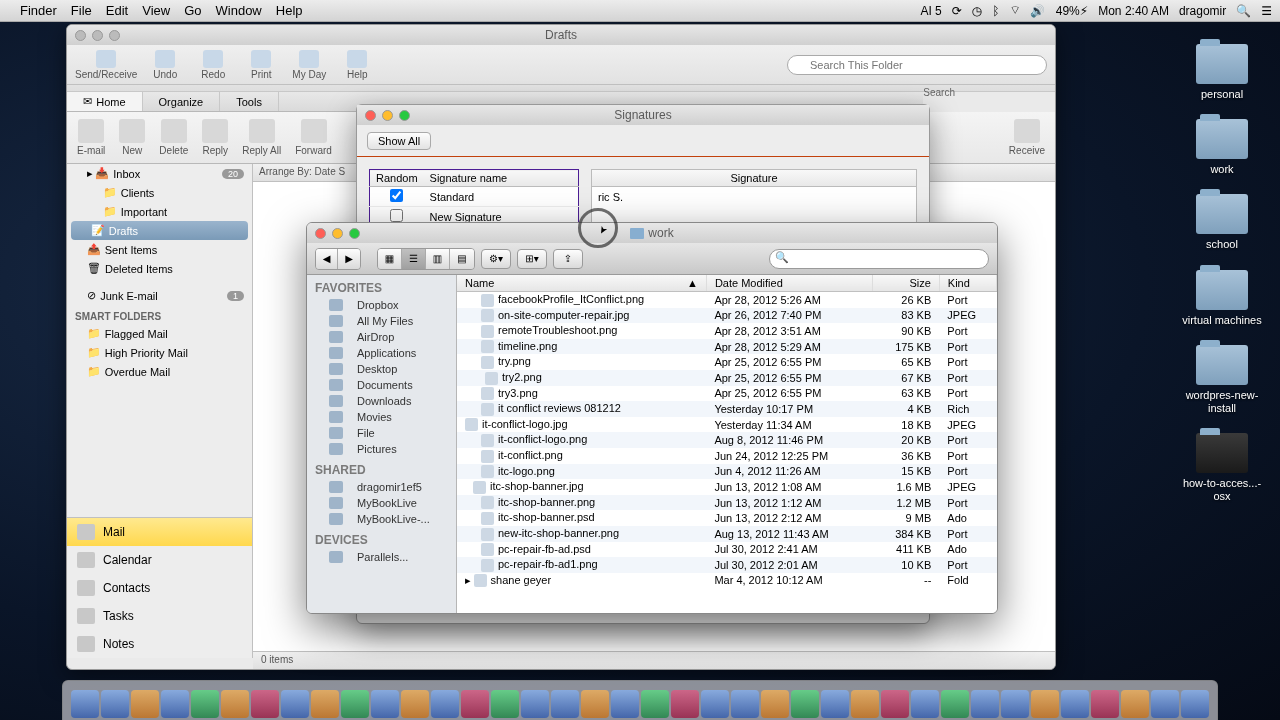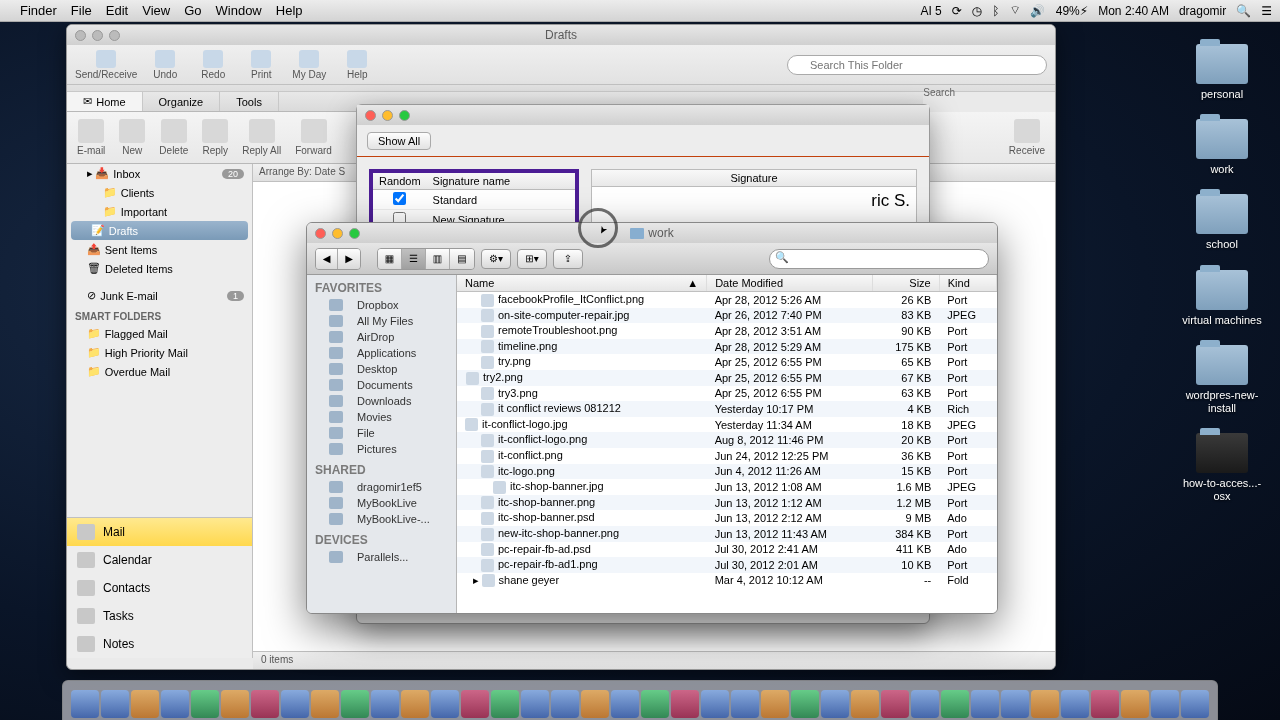--- a/index.html
+++ b/index.html
@@ -60,27 +60,27 @@
 
 
 .sig-window { position: absolute; left: 356px; top: 104px; width: 574px; height: 520px; background: #ededed; border: 1px solid #999; border-radius: 6px; box-shadow: 0 10px 30px rgba(0,0,0,0.4); z-index: 200; }
 .sig-window .title-bar .tlight.r { background: #ff5f57; }
 .sig-window .title-bar .tlight.y { background: #ffbd2e; }
 .sig-window .title-bar .tlight.g { background: #28c940; }
 .sig-toolbar { padding: 6px 10px; border-bottom: 1px solid #c2410c; }
 .sig-toolbar button { font-size: 11px; padding: 2px 10px; border-radius: 4px; border: 1px solid #aaa; background: linear-gradient(#fdfdfd, #e3e3e3); }
 .sig-content { padding: 12px; display: flex; gap: 12px; }
 .sig-list { width: 210px; }
-.sig-list table { width: 100%; border: 4px solid #4c1d95; background: #fff; font-size: 11px; border-collapse: collapse; }
+.sig-list table { width: 100%; border: 1px solid #4c1d95; background: #fff; font-size: 11px; border-collapse: collapse; }
 .sig-list th { background: linear-gradient(#f8f8f8, #e8e8e8); border-bottom: 1px solid #bbb; padding: 2px 6px; font-weight: normal; text-align: left; }
 .sig-list td { padding: 2px 6px; border-bottom: 1px solid #eee; }
 .sig-list td:first-child { text-align: center; width: 50px; }
 .sig-preview { flex: 1; }
 .sig-preview .prev-header { text-align: center; font-size: 11px; padding: 2px; background: linear-gradient(#f8f8f8, #e8e8e8); border: 1px solid #bbb; }
-.sig-preview .prev-body { height: 40px; background: #fff; border: 1px solid #bbb; border-top: none; padding: 4px 6px; font-size: 17px; text-align: right; }
+.sig-preview .prev-body { height: 40px; background: #fff; border: 1px solid #bbb; border-top: none; padding: 4px 6px; font-size: 11px; }
 
 
 .finder-window { position: absolute; left: 306px; top: 222px; width: 692px; height: 392px; background: #ededed; border: 1px solid #888; border-radius: 6px; box-shadow: 0 14px 40px rgba(0,0,0,0.5); z-index: 300; overflow: hidden; }
 .finder-window .title-bar .tlight.r { background: #ff5f57; }
 .finder-window .title-bar .tlight.y { background: #ffbd2e; }
 .finder-window .title-bar .tlight.g { background: #28c940; }
 .finder-window .title-bar .folder-title { display: flex; align-items: center; gap: 4px; justify-content: center; }
 .finder-window .title-bar .mini-folder { width: 14px; height: 11px; background: #87aed0; border-radius: 1px; display: inline-block; }
 .finder-toolbar { height: 32px; background: linear-gradient(#e6e6e6, #c8c8c8); border-bottom: 1px solid #9a9a9a; display: flex; align-items: center; padding: 0 8px; gap: 6px; }
 .finder-toolbar .nav-btns { display: flex; border: 1px solid #9a9a9a; border-radius: 4px; overflow: hidden; }
@@ -306,20 +306,21 @@
   <div class="status-bar">0 items</div>
 </div>
 
 <div class="sig-window">
   <div class="title-bar">
     <div class="traffic">
       <div class="tlight r"></div>
       <div class="tlight y"></div>
       <div class="tlight g"></div>
     </div>
+    <div class="title-text">Signatures</div>
   </div>
   <div class="sig-toolbar">
     <button>Show All</button>
   </div>
   <div class="sig-content">
     <div class="sig-list">
       <table>
         <thead>
             <tr>
           <th>Random</th>
@@ -478,21 +479,21 @@
               <td class="size-col">175 KB</td>
               <td>Port</td>
             </tr>
             <tr>
               <td style="padding-left:24px"><span class="file-icon"></span>try.png</td>
               <td>Apr 25, 2012 6:55 PM</td>
               <td class="size-col">65 KB</td>
               <td>Port</td>
             </tr>
             <tr>
-              <td style="padding-left:9px"><span class="file-icon"></span>try2.png</td>
+              <td style="padding-left:28px"><span class="file-icon"></span>try2.png</td>
               <td>Apr 25, 2012 6:55 PM</td>
               <td class="size-col">67 KB</td>
               <td>Port</td>
             </tr>
             <tr>
               <td style="padding-left:24px"><span class="file-icon"></span>try3.png</td>
               <td>Apr 25, 2012 6:55 PM</td>
               <td class="size-col">63 KB</td>
               <td>Port</td>
             </tr>
@@ -520,57 +521,57 @@
               <td class="size-col">36 KB</td>
               <td>Port</td>
             </tr>
             <tr>
               <td style="padding-left:24px"><span class="file-icon"></span>itc-logo.png</td>
               <td>Jun 4, 2012 11:26 AM</td>
               <td class="size-col">15 KB</td>
               <td>Port</td>
             </tr>
             <tr>
-              <td style="padding-left:36px"><span class="file-icon"></span>itc-shop-banner.jpg</td>
+              <td style="padding-left:16px"><span class="file-icon"></span>itc-shop-banner.jpg</td>
               <td>Jun 13, 2012 1:08 AM</td>
               <td class="size-col">1.6 MB</td>
               <td>JPEG</td>
             </tr>
             <tr>
               <td style="padding-left:24px"><span class="file-icon"></span>itc-shop-banner.png</td>
               <td>Jun 13, 2012 1:12 AM</td>
               <td class="size-col">1.2 MB</td>
               <td>Port</td>
             </tr>
             <tr>
               <td style="padding-left:24px"><span class="file-icon"></span>itc-shop-banner.psd</td>
               <td>Jun 13, 2012 2:12 AM</td>
               <td class="size-col">9 MB</td>
               <td>Ado</td>
             </tr>
             <tr>
               <td style="padding-left:24px"><span class="file-icon"></span>new-itc-shop-banner.png</td>
-              <td>Jun 13, 2012 11:43 AM</td>
+              <td>Aug 13, 2012 11:43 AM</td>
               <td class="size-col">384 KB</td>
               <td>Port</td>
             </tr>
             <tr>
               <td style="padding-left:24px"><span class="file-icon"></span>pc-repair-fb-ad.psd</td>
               <td>Jul 30, 2012 2:41 AM</td>
               <td class="size-col">411 KB</td>
               <td>Ado</td>
             </tr>
             <tr>
               <td style="padding-left:24px"><span class="file-icon"></span>pc-repair-fb-ad1.png</td>
               <td>Jul 30, 2012 2:01 AM</td>
               <td class="size-col">10 KB</td>
               <td>Port</td>
             </tr>
             <tr>
-              <td style="padding-left:16px">▸ <span class="file-icon"></span>shane geyer</td>
+              <td style="padding-left:8px">▸ <span class="file-icon"></span>shane geyer</td>
               <td>Mar 4, 2012 10:12 AM</td>
               <td class="size-col">--</td>
               <td>Fold</td>
             </tr>
           </tbody>
       </table>
     </div>
   </div>
 </div>
 

